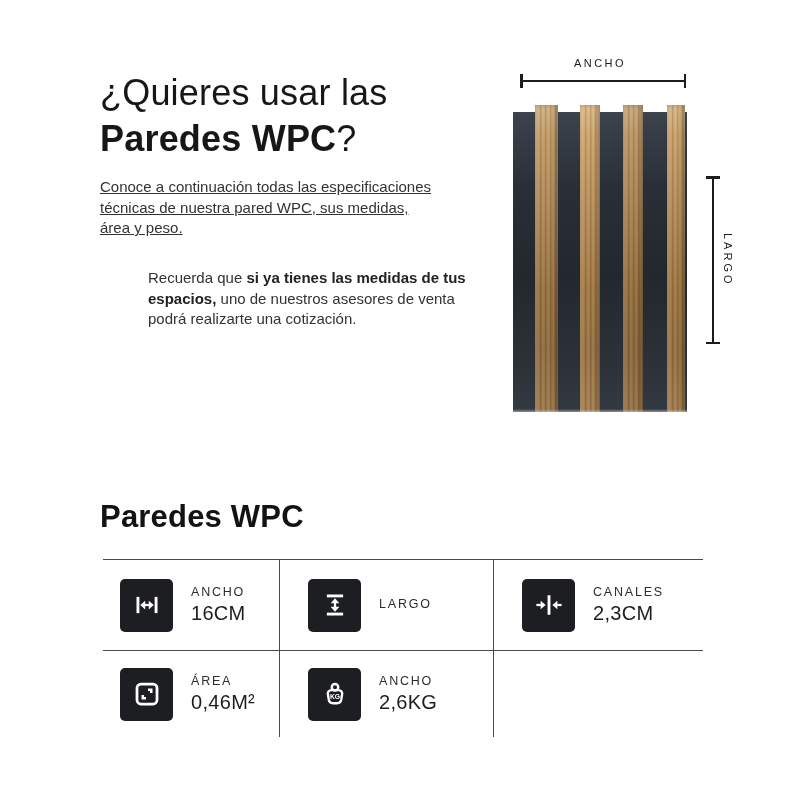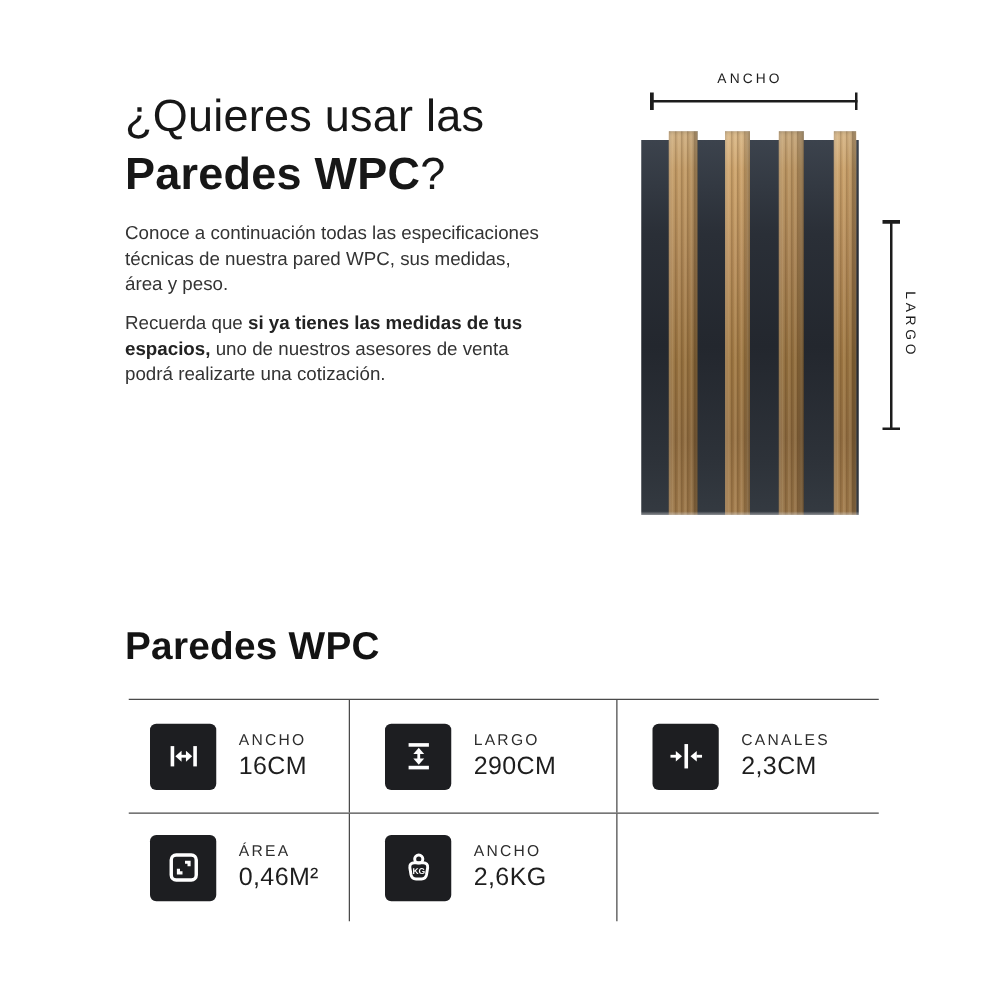--- a/index.html
+++ b/index.html
@@ -6,22 +6,22 @@
   body { font-family:"Liberation Sans", sans-serif; background:#fff; }
   .canvas { position:relative; width:800px; height:800px; background:#ffffff; overflow:hidden; }
 
   
   .hero-title { position:absolute; left:100px; top:70px; font-size:36px; line-height:46px;
     font-weight:400; color:#171717; letter-spacing:.2px; }
   .hero-title .bold { font-weight:800; }
   .hero-para { position:absolute; left:100px; width:332px; font-size:15px; line-height:20.5px;
     color:#333333; }
   .hero-para b { color:#222; }
-  .para1 { top:177px; }
-  .para2 { top:249px; }
+  .para1 { top:177px;text-decoration:underline; }
+  .para2 { top:268px;margin-left:48px; }
 
   
   .ancho-label { position:absolute; left:513px; top:57px; width:174px; text-align:center;
     font-size:11px; letter-spacing:2.5px; color:#1c1c1c; }
   .ancho-line { position:absolute; left:520px; top:80px; width:166px; height:2px; background:#1c1c1c; }
   .ancho-line::before, .ancho-line::after { content:""; position:absolute; top:-6px; width:2.5px; height:14px; background:#1c1c1c; }
   .ancho-line::before { left:0; } .ancho-line::after { right:0; }
 
   .largo-line { position:absolute; left:712px; top:177px; width:2px; height:166px; background:#1c1c1c; }
   .largo-line::before, .largo-line::after { content:""; position:absolute; left:-6px; width:14px; height:2.5px; background:#1c1c1c; }
@@ -116,21 +116,20 @@
           <svg width="30" height="30" viewBox="0 0 24 24" fill="#ffffff">
             <rect x="5.5" y="3.6" width="13" height="2.3"></rect>
             <rect x="5.5" y="18.1" width="13" height="2.3"></rect>
             <rect x="11.1" y="9.3" width="1.8" height="5.4"></rect>
             <polygon points="12,6.6 8.5,10.6 15.5,10.6"></polygon>
             <polygon points="12,17.4 8.5,13.4 15.5,13.4"></polygon>
           </svg>
         </span>
         <span class="spec-text">
           <span class="spec-label">LARGO</span>
-          <span class="spec-value">290CM</span>
         </span>
       </div>
 
       <div class="spec-cell cb">
         <span class="spec-icon">
           <svg width="30" height="30" viewBox="0 0 24 24" fill="#ffffff">
             <rect x="10.85" y="4.2" width="2.3" height="15.6"></rect>
             <rect x="1.9" y="11.1" width="3.6" height="1.8"></rect>
             <polygon points="9.3,12 5.3,8.6 5.3,15.4"></polygon>
             <rect x="18.5" y="11.1" width="3.6" height="1.8"></rect>

